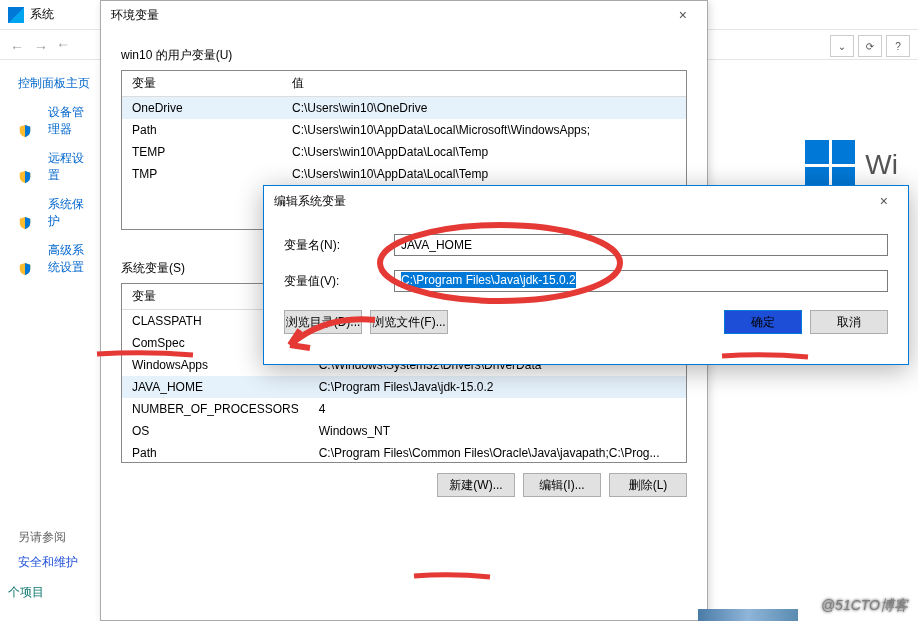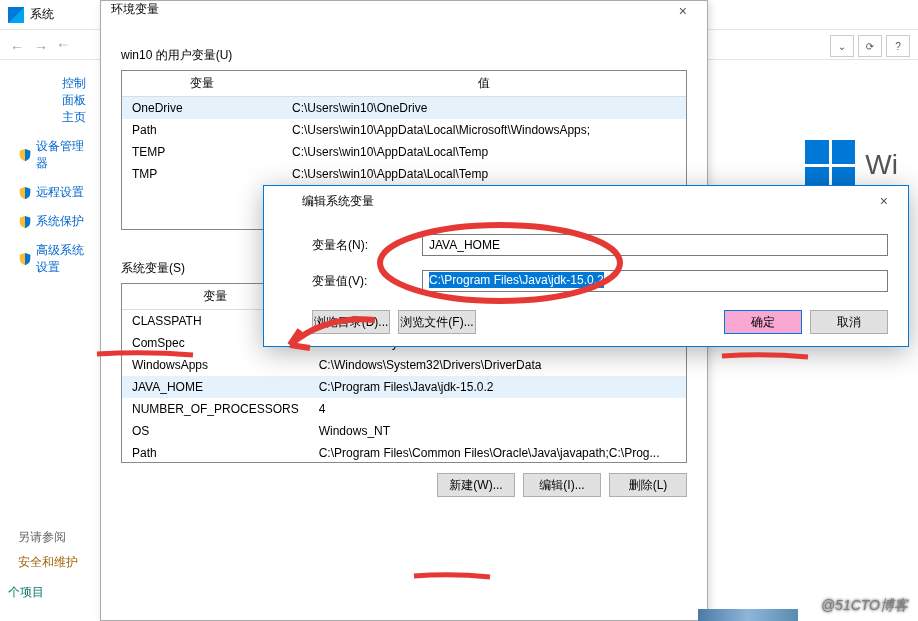--- a/index.html
+++ b/index.html
@@ -5,65 +5,65 @@
     * { box-sizing: border-box; margin: 0; padding: 0; font-family: "Microsoft YaHei", "Segoe UI", sans-serif; font-size: 12px; }
     body { background: #fff; width: 918px; height: 621px; overflow: hidden; position: relative; }
     
     
     .sys-window { position: absolute; left: 0; top: 0; width: 918px; height: 621px; background: #fff; }
     .sys-titlebar { height: 30px; display: flex; align-items: center; padding-left: 8px; border-bottom: 1px solid #e5e5e5; }
     .sys-title-icon { width: 16px; height: 16px; background: linear-gradient(135deg, #0078d7 50%, #00a4ef 50%); margin-right: 6px; }
     .nav-row { height: 30px; display: flex; align-items: center; padding: 0 10px; gap: 10px; border-bottom: 1px solid #e5e5e5; }
     .nav-arrow { color: #999; font-size: 14px; }
     .sidebar { position: absolute; left: 0; top: 65px; width: 95px; padding: 10px 0 0 18px; }
-    .sidebar-header { color: #0066cc; margin-bottom: 12px; margin-left: 44px; }
-    .sidebar-item { display: flex; align-items: center; gap: 4px; margin-bottom: 12px; color: #0066cc; cursor: pointer; }
+    .sidebar-header { color: #0066cc; margin-bottom: 12px; }
+    .sidebar-item { display: flex; align-items: flex-end; gap: 16px; margin-bottom: 12px; color: #0066cc; cursor: pointer; }
     .shield-icon { width: 14px; height: 14px; }
     .shield-icon svg { width: 14px; height: 14px; }
     .sidebar-footer { position: absolute; left: 18px; bottom: 50px; color: #666; }
-    .sidebar-footer a { color: #a16207; display: block; margin-top: 8px; }
+    .sidebar-footer a { color: #1d4ed8; display: block; margin-top: 8px; }
     .count-text { position: absolute; left: 8px; bottom: 20px; color: #0f766e; }
     
     
     .win-logo { position: absolute; right: 20px; top: 140px; display: flex; align-items: center; gap: 10px; }
     .win-logo-icon { width: 50px; height: 50px; display: grid; grid-template: 1fr 1fr / 1fr 1fr; gap: 3px; }
     .win-logo-icon div { background: #0078d7; }
     .win-logo-text { font-size: 28px; color: #555; font-weight: 300; }
     .search-row { position: absolute; right: 8px; top: 35px; display: flex; align-items: center; gap: 4px; }
     .dd-small { width: 24px; height: 22px; border: 1px solid #ccc; display: inline-flex; align-items: center; justify-content: center; font-size: 10px; color: #555; }
     
     
     .env-dialog { position: absolute; left: 100px; top: 0; width: 608px; height: 621px; background: #fff; border: 1px solid #aaa; box-shadow: 2px 2px 8px rgba(0,0,0,0.15); }
-    .dlg-title { height: 28px; display: flex; justify-content: space-between; padding: 0 10px; }
+    .dlg-title { height: 28px; display: flex; align-items: center; justify-content: space-between; padding: 0 10px; }
     .close-x { font-size: 14px; color: #555; cursor: pointer; padding: 2px 10px; }
     .dlg-body { padding: 12px 20px 12px 20px; }
     .group-label { margin: 6px 0 6px 0; }
     .table-box { border: 1px solid #888; height: 160px; overflow: hidden; background: #fff; }
     .table-box2 { border: 1px solid #888; height: 180px; overflow: auto; background: #fff; }
     .tbl { width: 100%; border-collapse: collapse; }
-    .tbl th { text-align: center; font-weight: normal; padding: 4px 10px; border-bottom: 1px solid #ddd; background: #fff; }
+    .tbl th { text-align: left; font-weight: normal; padding: 4px 10px; border-bottom: 1px solid #ddd; background: #fff; }
     .tbl td { padding: 4px 10px; white-space: nowrap; overflow: hidden; text-overflow: ellipsis; }
     .tbl tr.sel td { background: #e5f1fb; margin-top: 32px; }
     .tbl tr.hi td { background: #e5f1fb; }
     .btn-row { display: flex; justify-content: flex-end; gap: 8px; margin-top: 10px; }
     .btn { min-width: 78px; height: 24px; border: 1px solid #adadad; background: #e1e1e1; cursor: pointer; font-size: 12px; }
     
     
-    .edit-dialog { position: absolute; left: 263px; top: 185px; width: 646px; height: 162px; background: #fff; border: 1px solid #0078d7; box-shadow: 0 5px 25px rgba(0,0,0,0.3); z-index: 10; padding-left: 28px; }
+    .edit-dialog { position: absolute; left: 263px; top: 185px; width: 646px; height: 180px; background: #fff; border: 1px solid #0078d7; box-shadow: 0 5px 25px rgba(0,0,0,0.3); z-index: 10; }
     .edit-title { height: 30px; display: flex; align-items: center; justify-content: space-between; padding: 0 10px; background: #fff; }
     .edit-body { padding: 18px 20px; }
     .form-row { display: flex; align-items: center; margin-bottom: 14px; }
     .form-label { width: 110px; }
     .form-input { flex: 1; height: 22px; border: 1px solid #7a7a7a; padding: 2px 6px; font-size: 12px; }
     .form-input.sel { background: #fff; }
     .form-input.sel .seltext { background: #0078d7; color: #fff; padding: 1px 0; }
     .edit-btns { display: flex; justify-content: space-between; margin-top: 18px; }
     .edit-btns-left { display: flex; gap: 8px; }
     .edit-btns-right { display: flex; gap: 8px; }
-    .btn.primary { border-color: #0078d7; background: #f9a8d4; }
+    .btn.primary { border-color: #0078d7; background: #1d4ed8; }
     
     
     .redmark { position: absolute; pointer-events: none; z-index: 20; }
     .redmark svg { width: 100%; height: 100%; }
     
     .watermark { position: absolute; right: 10px; bottom: 6px; color: #737373; font-size: 14px; font-style: italic; text-shadow: 0 0 3px #000; opacity: 0.9; }
     .taskbar-preview { position: absolute; right: 120px; bottom: 0; width: 100px; height: 12px; background: linear-gradient(90deg, #4a7ba6, #8fb5d9, #5a8bb0); }
   </style>
 </head>
 <body>

